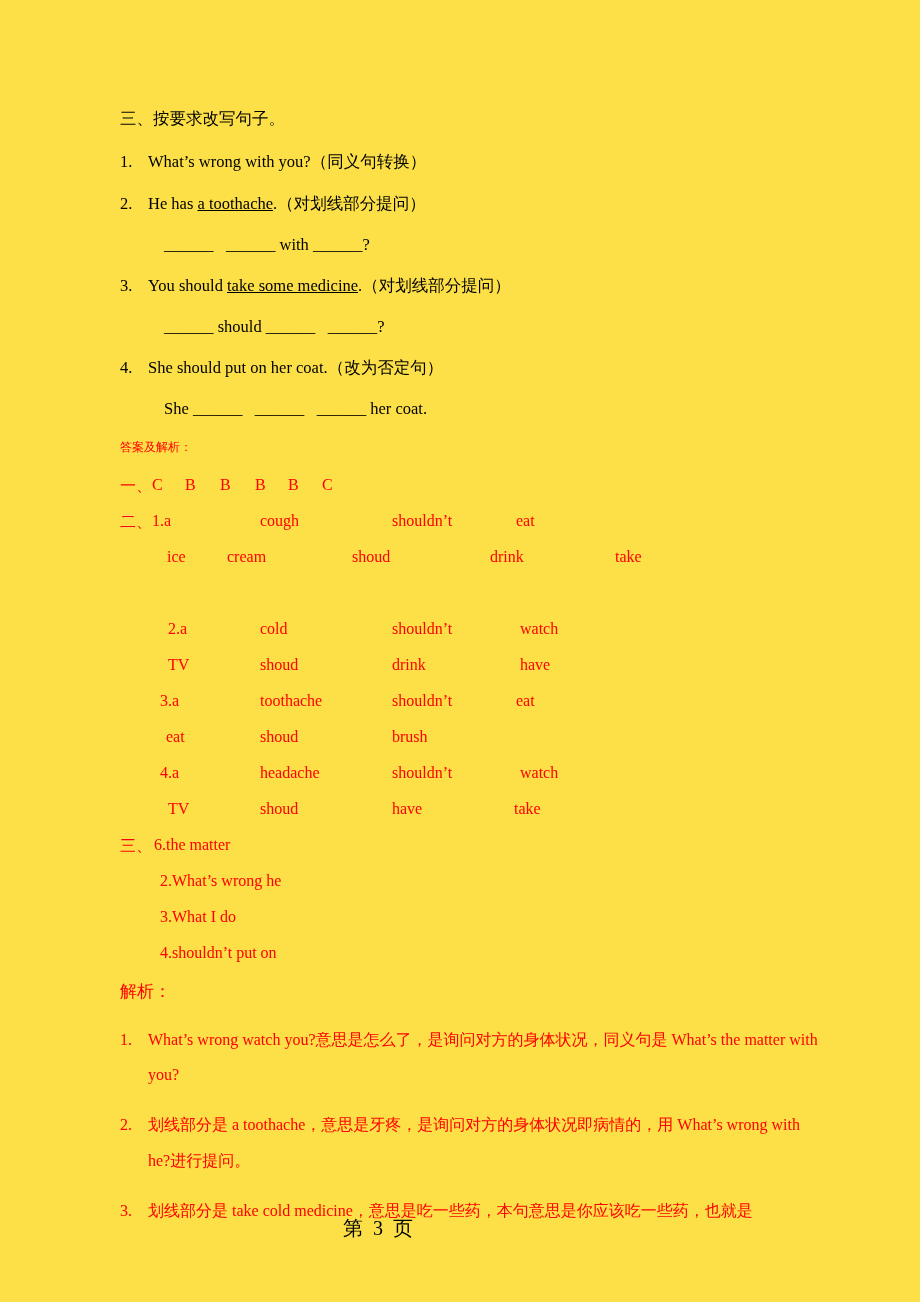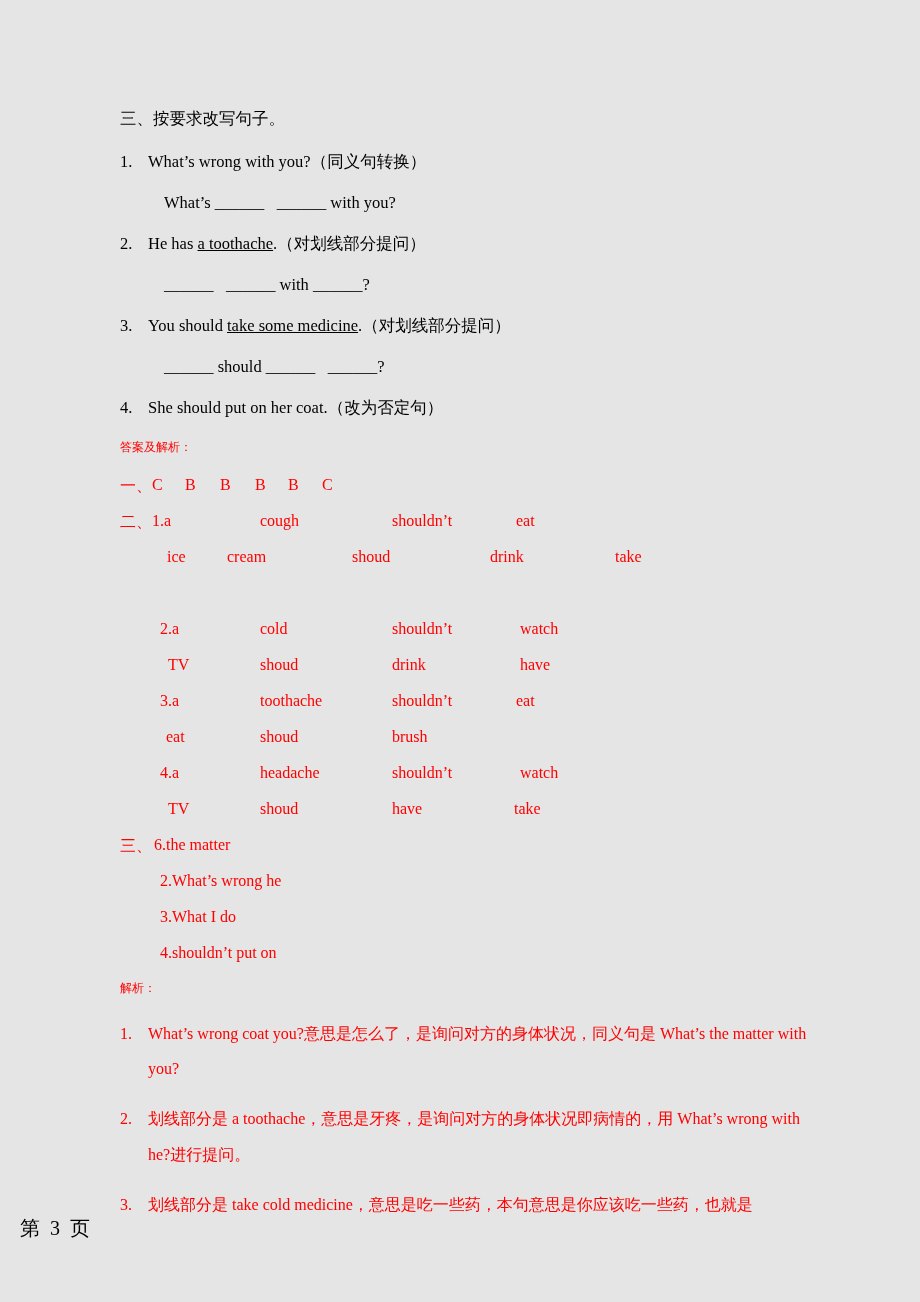--- a/index.html
+++ b/index.html
@@ -14,21 +14,21 @@
     position: relative;
     font-family: "Liberation Serif", "DejaVu Serif", serif;
     color: #000000;
     overflow: hidden;
   }
   .page {
     position: absolute;
     left: 0; top: 0;
     width: 920px;
     height: 1302px;
-    background: #e5e5e5;
+    background: #fde047;
   }
   .content {
     position: absolute;
     left: 120px;
     top: 108px;
     width: 700px;
   }
   .sec-head {
     font-size: 16.5px;
     margin-bottom: 21px;
@@ -78,21 +78,21 @@
   }
   .slots span {
     position: absolute;
     top: 0;
     white-space: pre;
   }
 
   
   .exp-head {
     color: #ff0000;
-    font-size: 12px;
+    font-size: 17px;
     margin-top: 8px;
     margin-bottom: 19px;
     white-space: pre;
   }
   .exp-row {
     display: flex;
     align-items: baseline;
     color: #ff0000;
     font-size: 16px;
     margin-bottom: 15px;
@@ -106,56 +106,56 @@
     flex: 1 1 auto;
     width: 660px;
   }
 
   
   .footer {
     position: absolute;
     left: 0;
     top: 1192px;
     width: 736px;
-    text-align: left;
+    text-align: center;
     font-size: 20px;
     color: #000000;
     white-space: pre;
   }
 </style>
 </head>
 <body>
 
 <div class="page">
   <div class="content">
 
     <div class="sec-head">三、按要求改写句子。</div>
 
     <div class="q-row">
       <span class="q-num">1.</span>
       <span class="q-body"><span>What’s wrong with you?</span><span>（同义句转换）</span></span>
     </div>
-    <div class="ans-row">What’s ______   ______ with you?</div>
 
     <div class="q-row">
       <span class="q-num">2.</span>
       <span class="q-body"><span>He has </span><u class="ul">a toothache</u><span>.</span><span>（对划线部分提问）</span></span>
     </div>
     <div class="ans-row">______   ______ with ______?</div>
 
     <div class="q-row">
       <span class="q-num">3.</span>
       <span class="q-body"><span>You should </span><u class="ul">take some medicine</u><span>.</span><span>（对划线部分提问）</span></span>
     </div>
     <div class="ans-row">______ should ______   ______?</div>
 
     <div class="q-row">
       <span class="q-num">4.</span>
       <span class="q-body"><span>She should put on her coat.</span><span>（改为否定句）</span></span>
     </div>
+    <div class="ans-row">She ______   ______   ______ her coat.</div>
 
     <div class="key-head">答案及解析：</div>
 
     <div class="slots">
       <span style="left:0px">一、</span>
       <span style="left:32px">C</span>
       <span style="left:65px">B</span>
       <span style="left:100px">B</span>
       <span style="left:135px">B</span>
       <span style="left:168px">B</span>
@@ -173,21 +173,21 @@
       <span style="left:47px">ice</span>
       <span style="left:107px">cream</span>
       <span style="left:232px">shoud</span>
       <span style="left:370px">drink</span>
       <span style="left:495px">take</span>
     </div>
 
     <div class="gap-row"></div>
 
     <div class="slots">
-      <span style="left:40px">2.a</span>
+      <span style="left:48px">2.a</span>
       <span style="left:140px">cold</span>
       <span style="left:272px">shouldn’t</span>
       <span style="left:400px">watch</span>
     </div>
     <div class="slots">
       <span style="left:48px">TV</span>
       <span style="left:140px">shoud</span>
       <span style="left:272px">drink</span>
       <span style="left:400px">have</span>
     </div>
@@ -228,21 +228,21 @@
       <span style="left:40px">3.What I do</span>
     </div>
     <div class="slots">
       <span style="left:40px">4.shouldn’t put on</span>
     </div>
 
     <div class="exp-head">解析：</div>
 
     <div class="exp-row">
       <span class="exp-num">1.</span>
-      <span class="exp-body">What’s wrong coat you?意思是怎么了，是询问对方的身体状况，同义句是 What’s the matter with you?</span>
+      <span class="exp-body">What’s wrong watch you?意思是怎么了，是询问对方的身体状况，同义句是 What’s the matter with you?</span>
     </div>
     <div class="exp-row">
       <span class="exp-num">2.</span>
       <span class="exp-body">划线部分是 a toothache，意思是牙疼，是询问对方的身体状况即病情的，用 What’s wrong with he?进行提问。</span>
     </div>
     <div class="exp-row">
       <span class="exp-num">3.</span>
       <span class="exp-body">划线部分是 take cold medicine，意思是吃一些药，本句意思是你应该吃一些药，也就是</span>
     </div>
 

